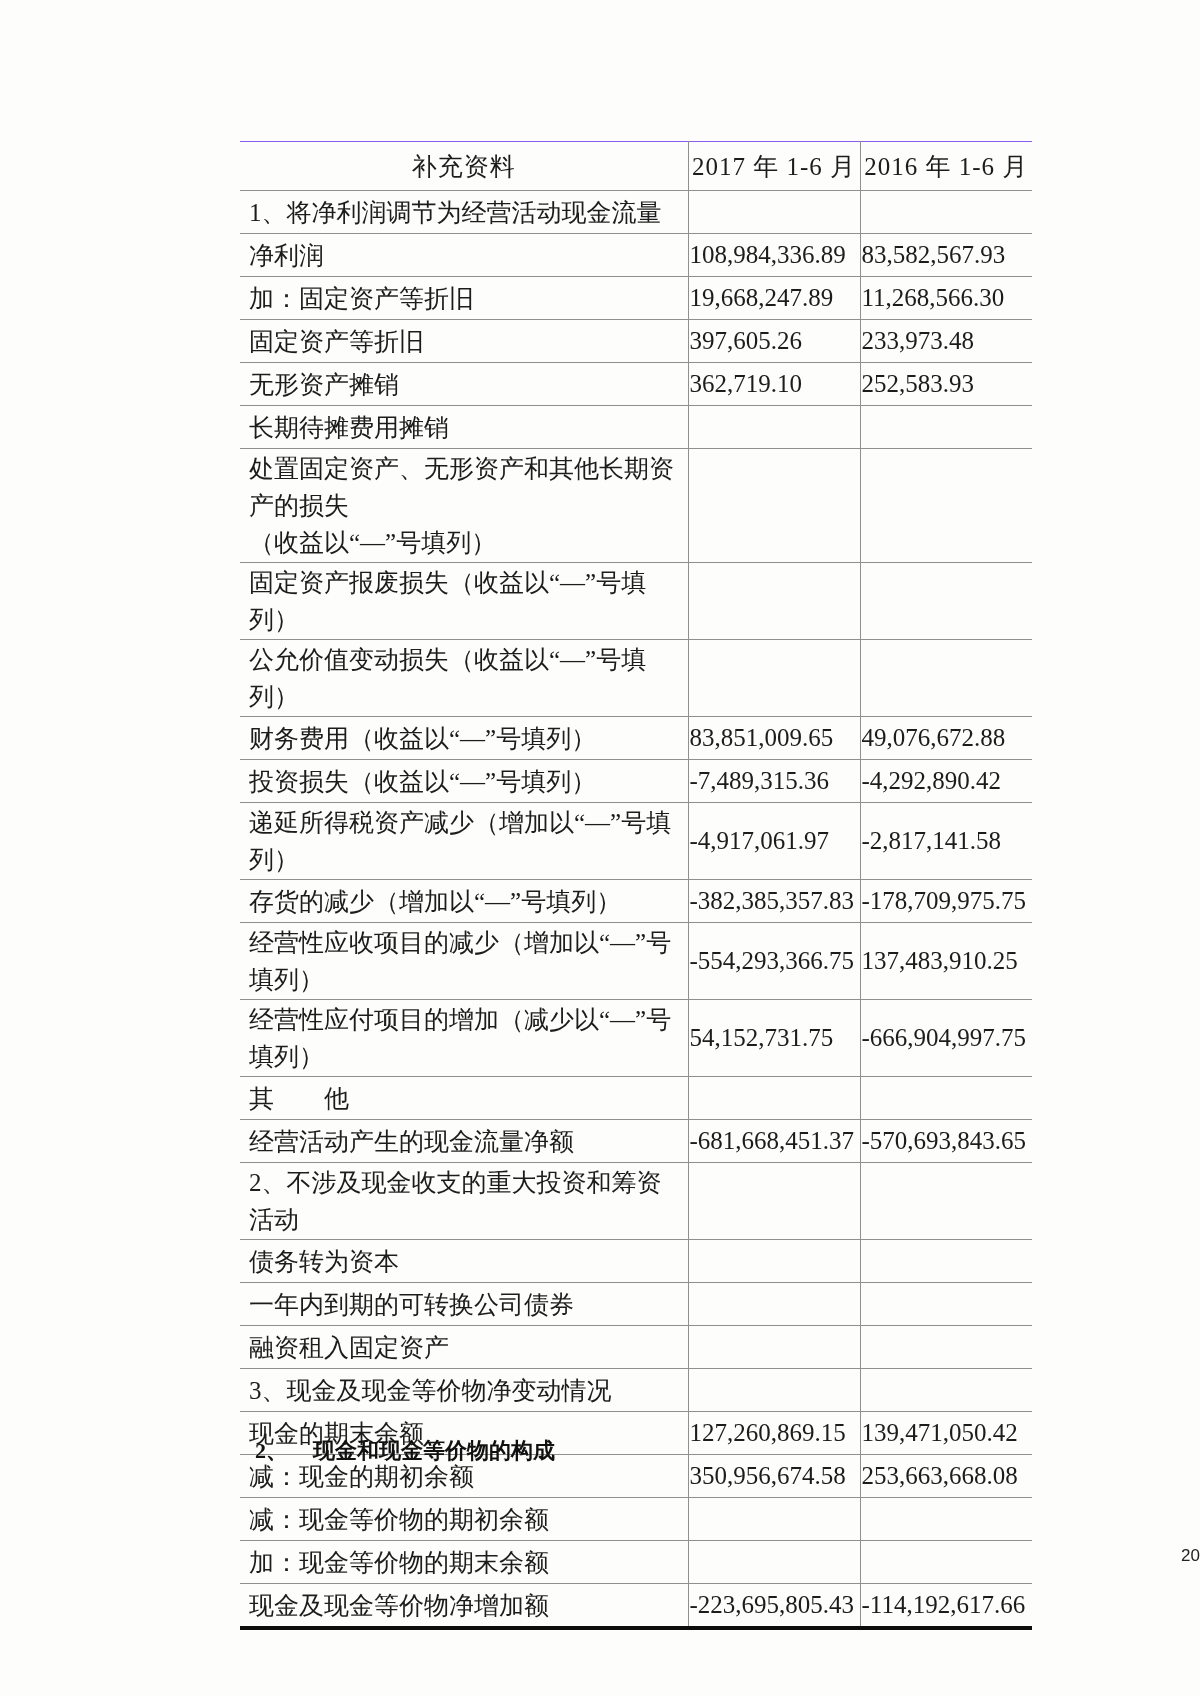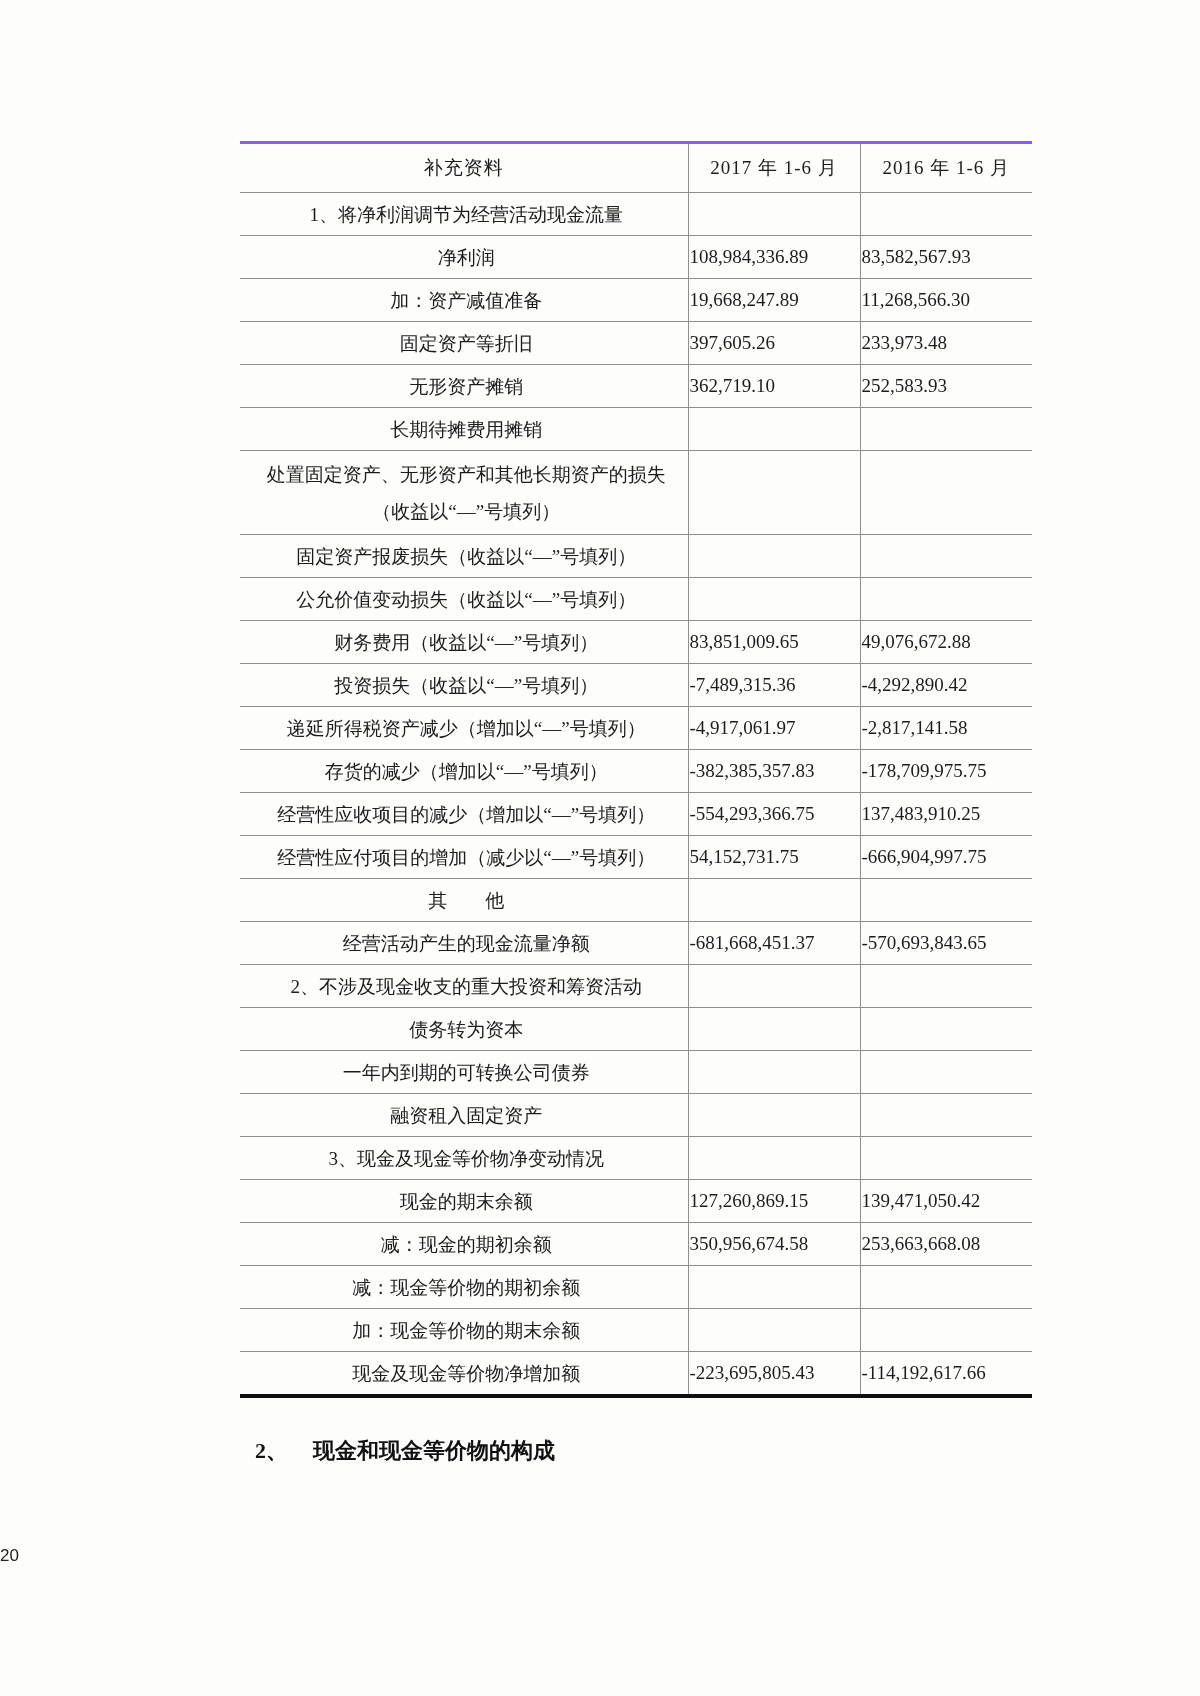--- a/index.html
+++ b/index.html
@@ -16,23 +16,23 @@
     background: #fdfdfc;
   }
 
   .fin-table {
     position: absolute;
     left: 240px;
     top: 141px;
     width: 792px;
     border-collapse: collapse;
     table-layout: fixed;
-    border-top: 3px solid #8b5cf6;
+    border-top: 1px solid #8b5cf6;
     border-bottom: 4px solid #0e0e0e;
-    font-size: 19px;
+    font-size: 25px;
     font-family: Liberation Serif, serif;
   }
   .fin-table col.c-label { width: 448px; }
   .fin-table col.c-val   { width: 172px; }
 
   .fin-table th,
   .fin-table td {
     border-bottom: 1px solid #8f8f8f;
     vertical-align: middle;
     font-weight: normal;
@@ -49,21 +49,21 @@
   .fin-table thead th {
     height: 46px;
     text-align: center;
     letter-spacing: 1px;
   }
 
   .fin-table tbody td { height: 40px; }
   .fin-table tbody tr.tall td { height: 81px; }
 
   .fin-table td.label {
-    text-align: center;
+    text-align: left;
     padding-left: 9px;
     padding-right: 4px;
     white-space: pre-line;
     line-height: 37px;
   }
   .fin-table td.num {
     text-align: left;
     padding-right: 13px;
     font-variant-numeric: tabular-nums;
   }
@@ -78,21 +78,21 @@
     display: flex;
     align-items: baseline;
   }
   .section-heading .num { width: 58px; }
 
   .page-footer {
     position: absolute;
     left: 0;
     top: 1546px;
     width: 1200px;
-    text-align: left;
+    text-align: right;
     font-family: "Liberation Sans", "DejaVu Sans", sans-serif;
     font-size: 17px;
     color: #222;
   }
 </style>
 </head>
 <body>
 
 <table class="fin-table">
   <colgroup>
@@ -112,21 +112,21 @@
         <td class="label">1、将净利润调节为经营活动现金流量</td>
         <td class="num"></td>
         <td class="num"></td>
       </tr>
       <tr>
         <td class="label">净利润</td>
         <td class="num">108,984,336.89</td>
         <td class="num">83,582,567.93</td>
       </tr>
       <tr>
-        <td class="label">加：资产减值准备</td>
+        <td class="label">加：固定资产等折旧</td>
         <td class="num">19,668,247.89</td>
         <td class="num">11,268,566.30</td>
       </tr>
       <tr>
         <td class="label">固定资产等折旧</td>
         <td class="num">397,605.26</td>
         <td class="num">233,973.48</td>
       </tr>
       <tr>
         <td class="label">无形资产摊销</td>

